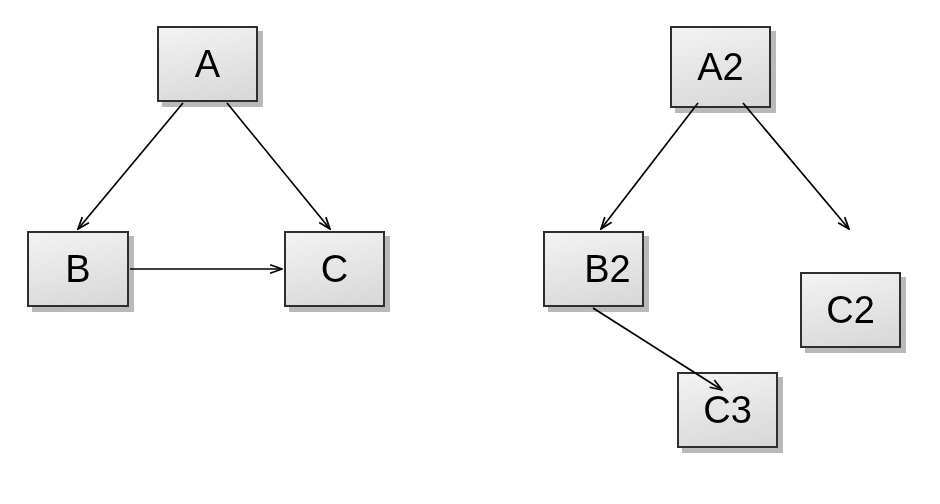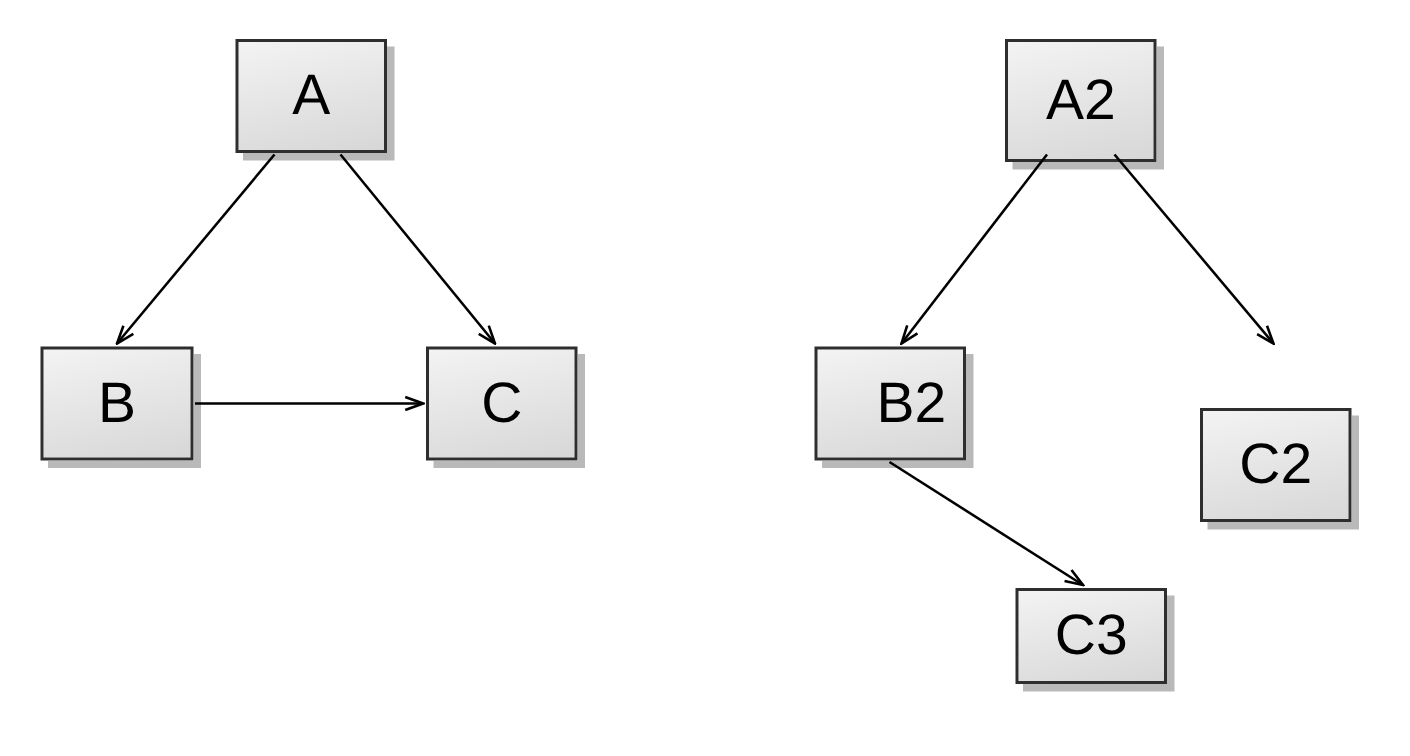--- a/index.html
+++ b/index.html
@@ -86,18 +86,18 @@
   <div>
     <div class="node" style="left: 670px; top: 26px; width: 101px; height: 82px;">
       <span class="node-label">A2</span>
     </div>
     <div class="node" style="left: 543px; top: 231px; width: 101px; height: 76px; padding-left: 28px;">
       <span class="node-label">B2</span>
     </div>
     <div class="node" style="left: 800px; top: 231px; width: 101px; height: 76px; margin-top: 41px;">
       <span class="node-label">C2</span>
     </div>
-    <div class="node" style="left: 677px; top: 392px; width: 101px; height: 64px;">
+    <div class="node" style="left: 677px; top: 372px; width: 101px; height: 76px;">
       <span class="node-label">C3</span>
     </div>
   </div>
 
 </div>
 
 </body></html>

